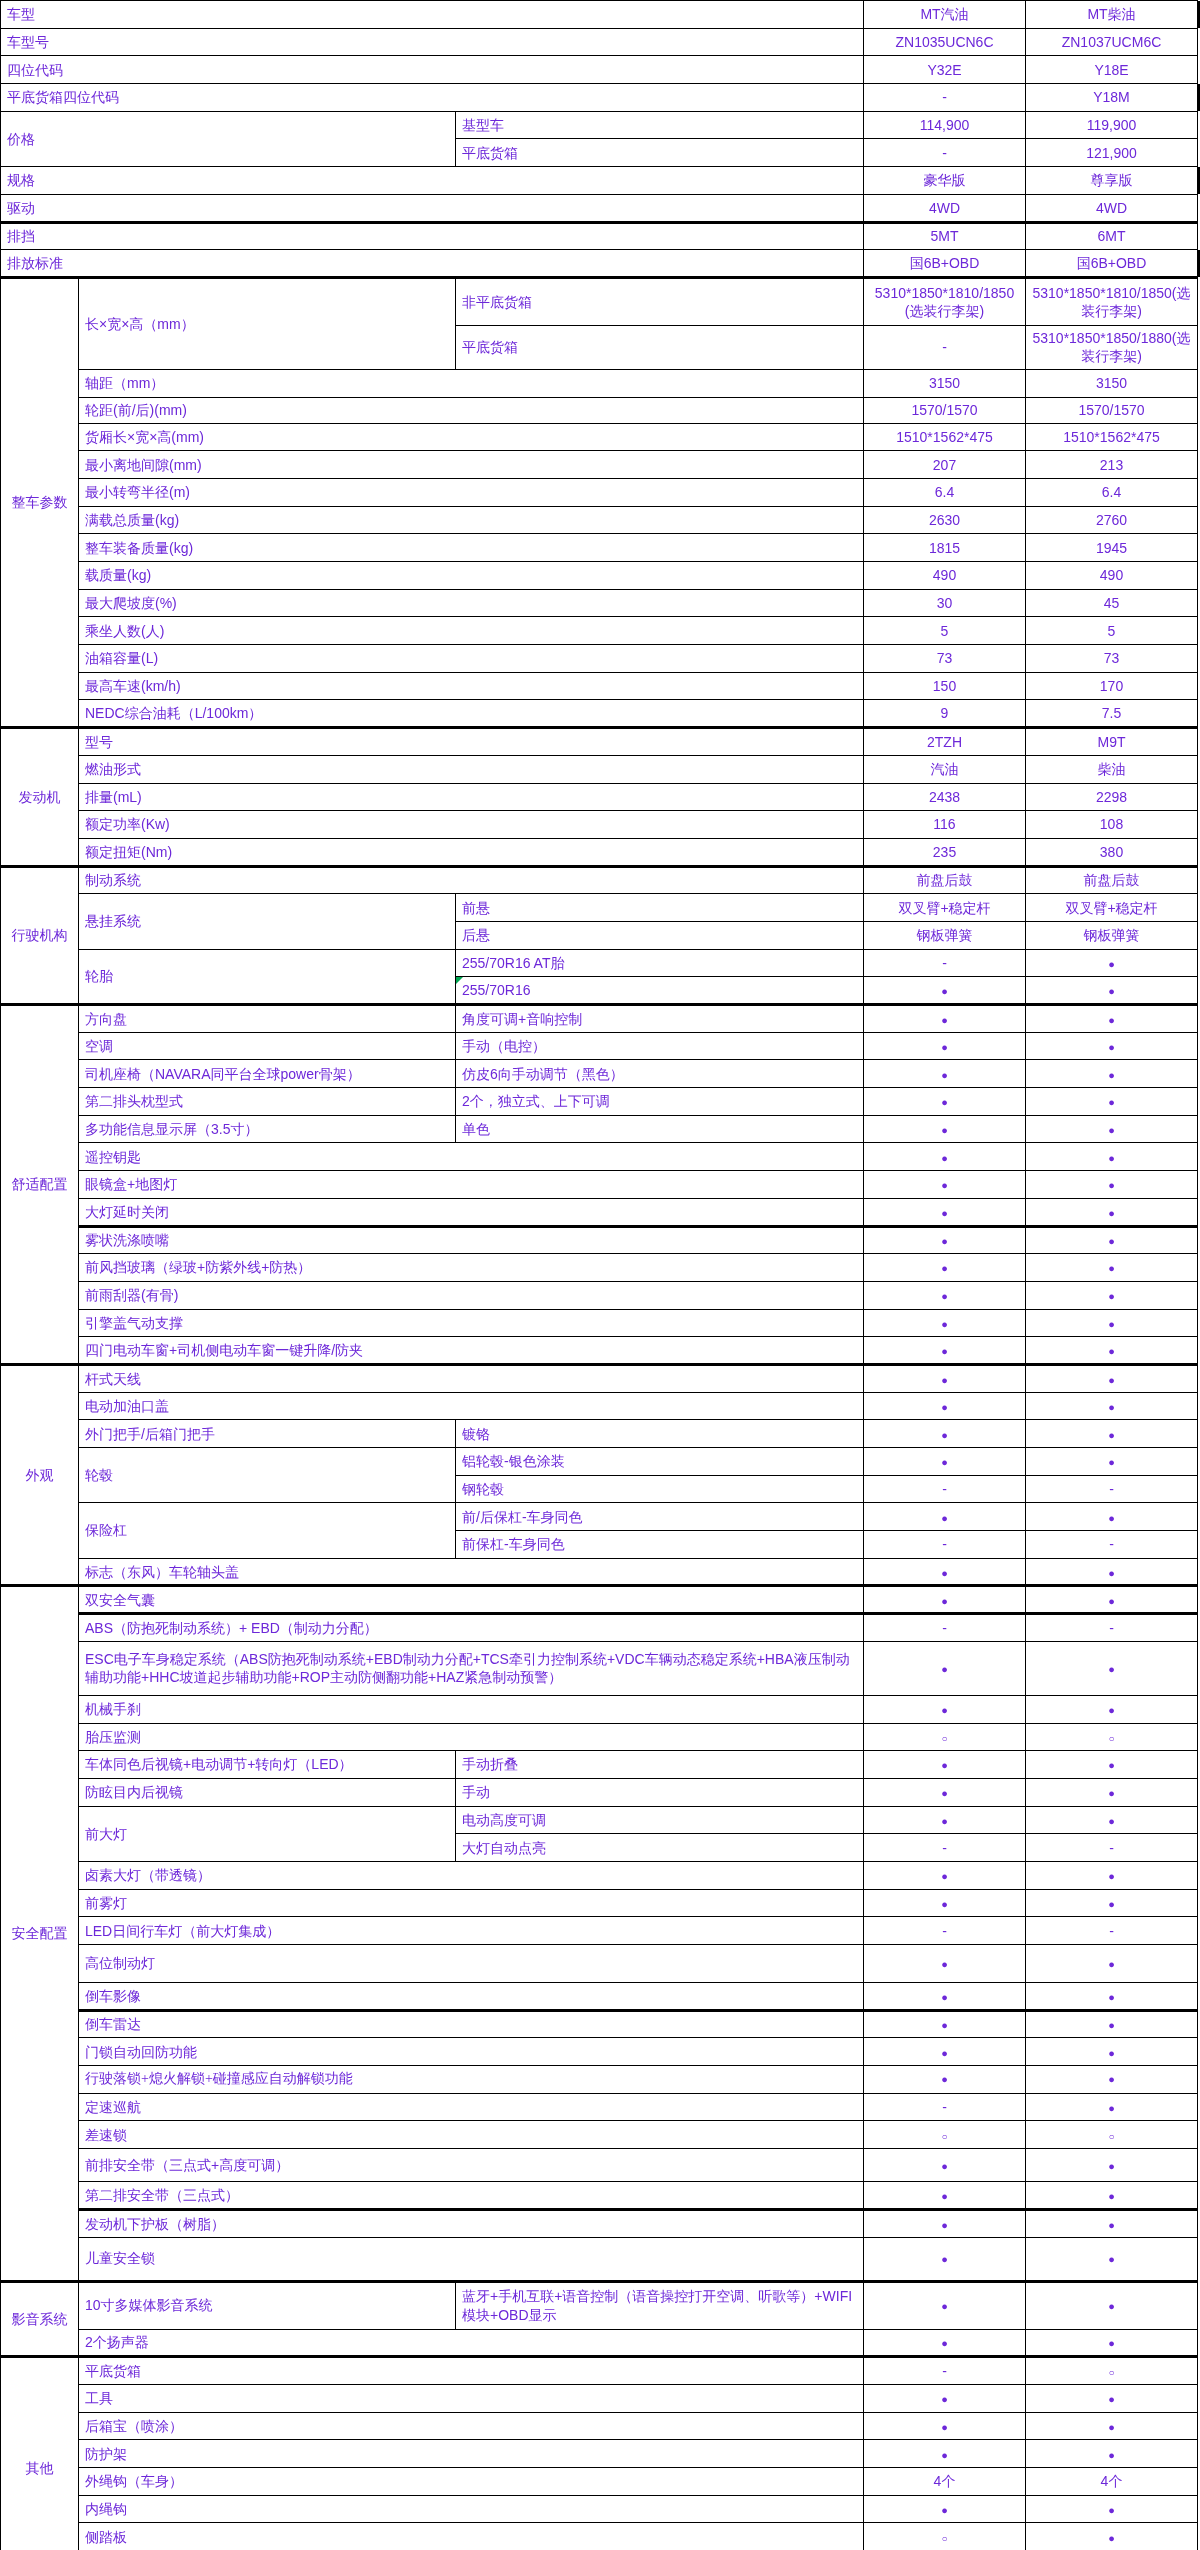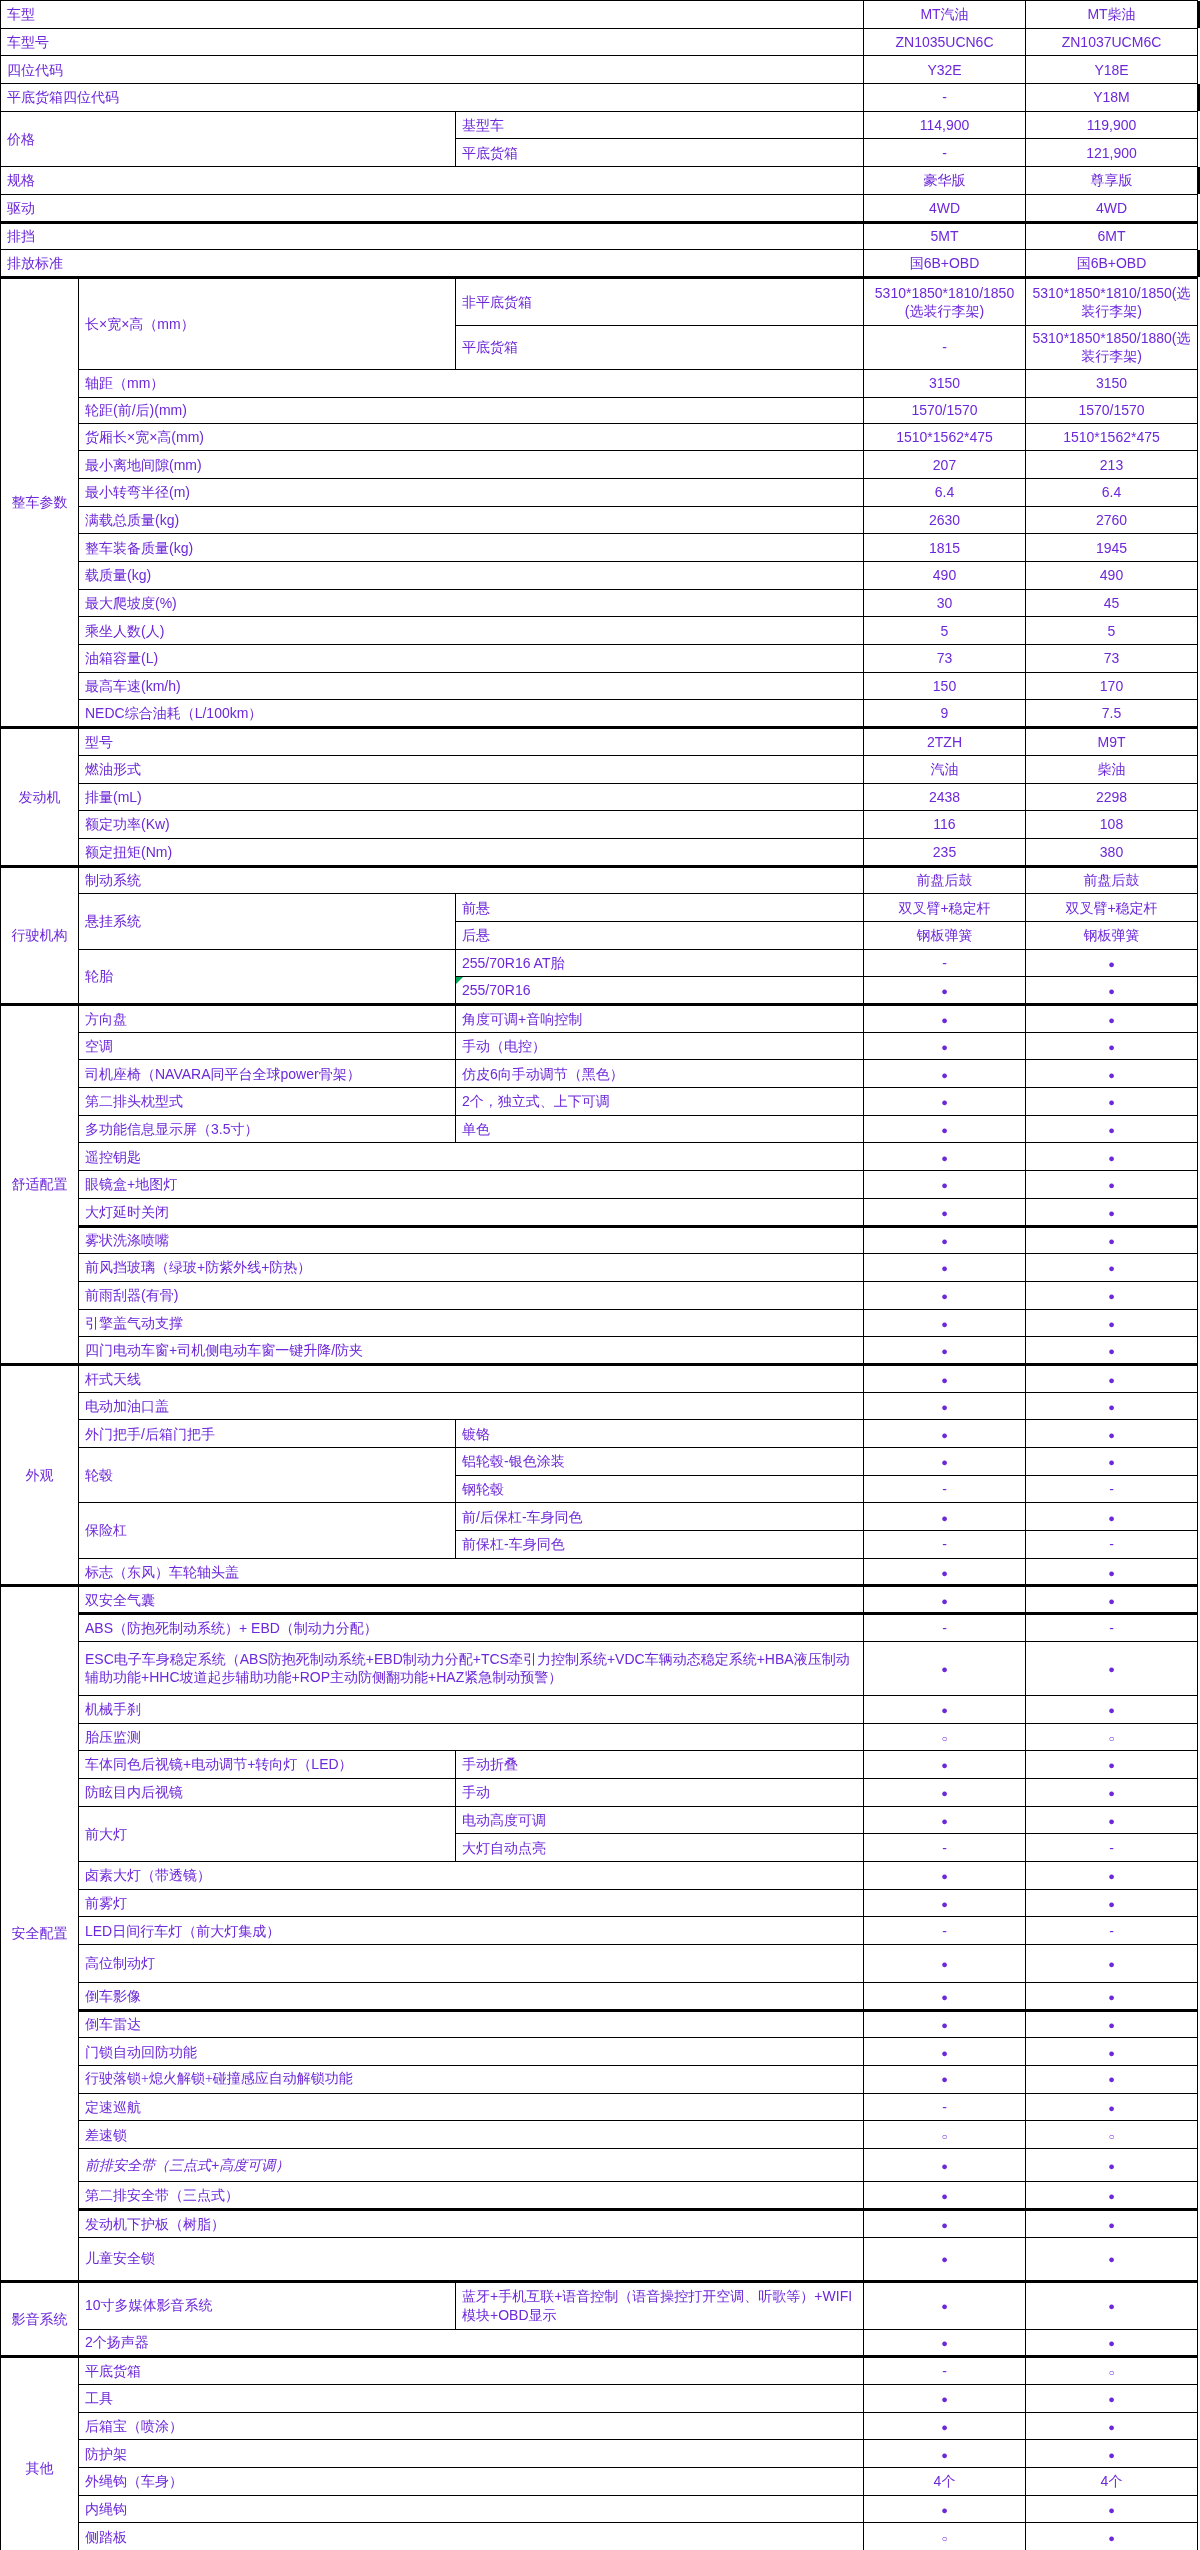--- a/index.html
+++ b/index.html
@@ -499,21 +499,21 @@
           <td class="val">-</td>
           <td class="val"><span class="dot">●</span></td>
           <td class="edge"></td>
         </tr>
         <tr style="height: 27.7px;">
           <td class="label" colspan="2" rowspan="1">差速锁</td>
           <td class="val"><span class="ring">○</span></td>
           <td class="val"><span class="ring">○</span></td>
           <td class="edge"></td>
         </tr>
-        <tr style="height: 33px; font-style: italic;">
+        <tr style="height: 33px;">
           <td class="label" colspan="2" rowspan="1">前排安全带（三点式+高度可调）</td>
           <td class="val"><span class="dot">●</span></td>
           <td class="val"><span class="dot">●</span></td>
           <td class="edge"></td>
         </tr>
         <tr style="height: 27.7px;">
           <td class="label" colspan="2" rowspan="1">第二排安全带（三点式）</td>
           <td class="val"><span class="dot">●</span></td>
           <td class="val"><span class="dot">●</span></td>
           <td class="edge"></td>

